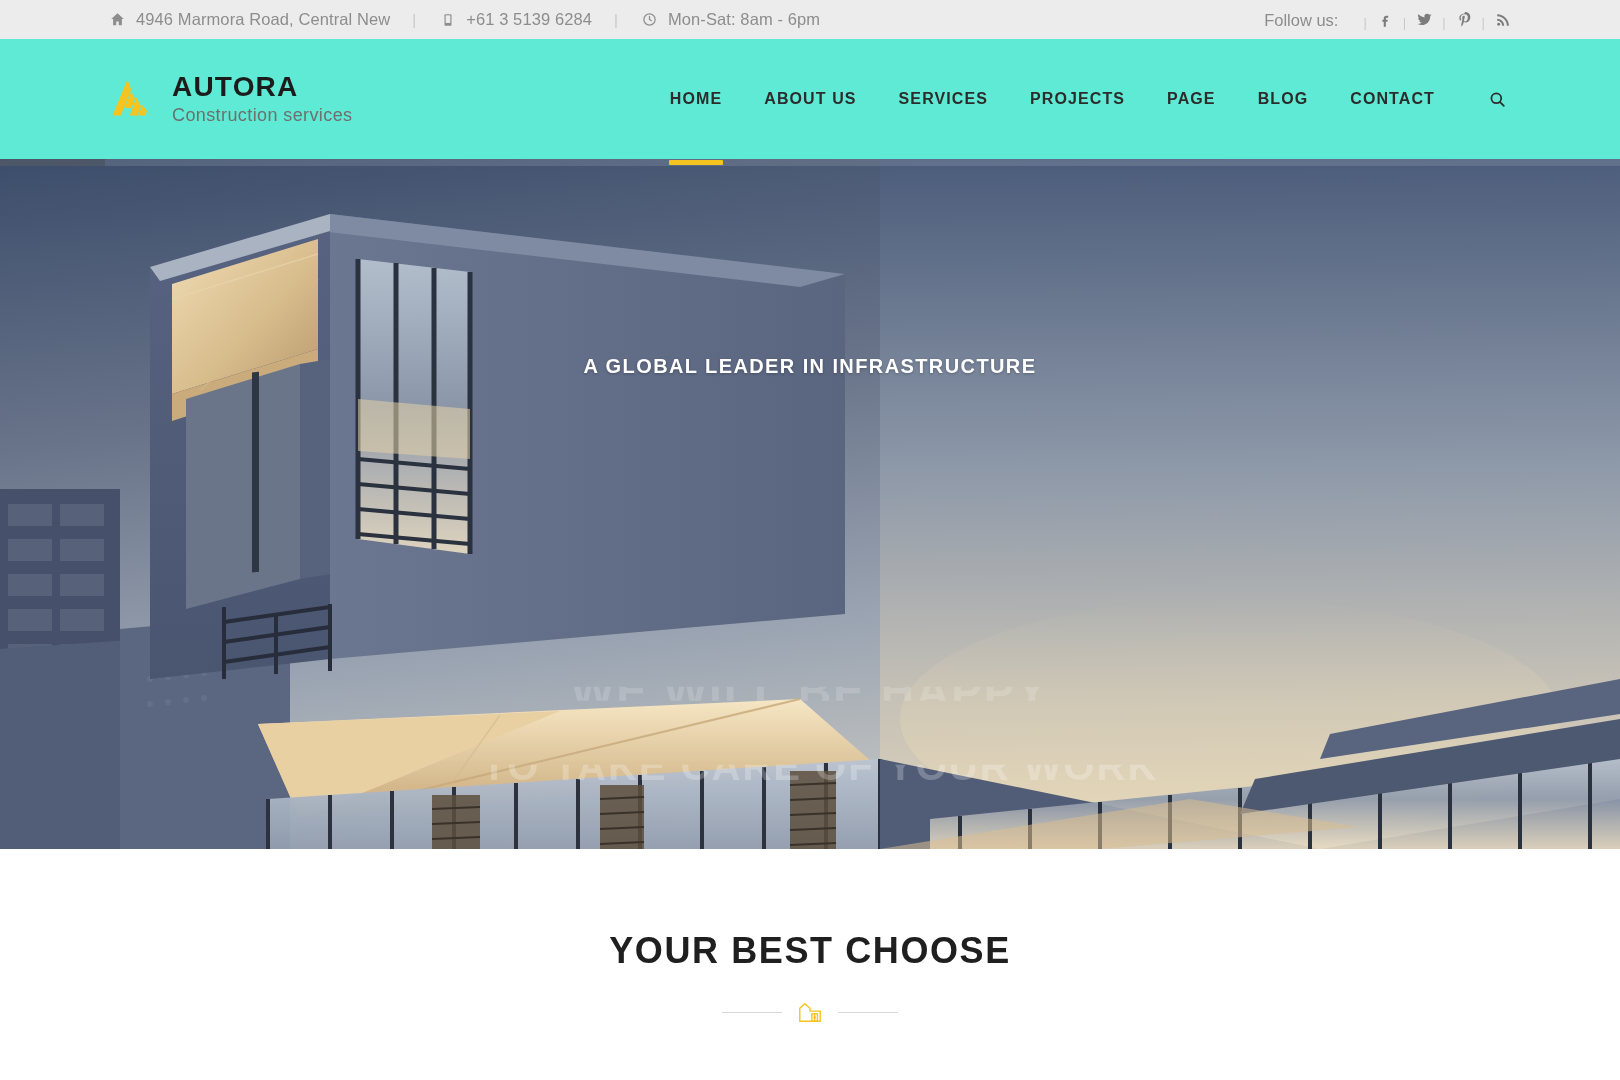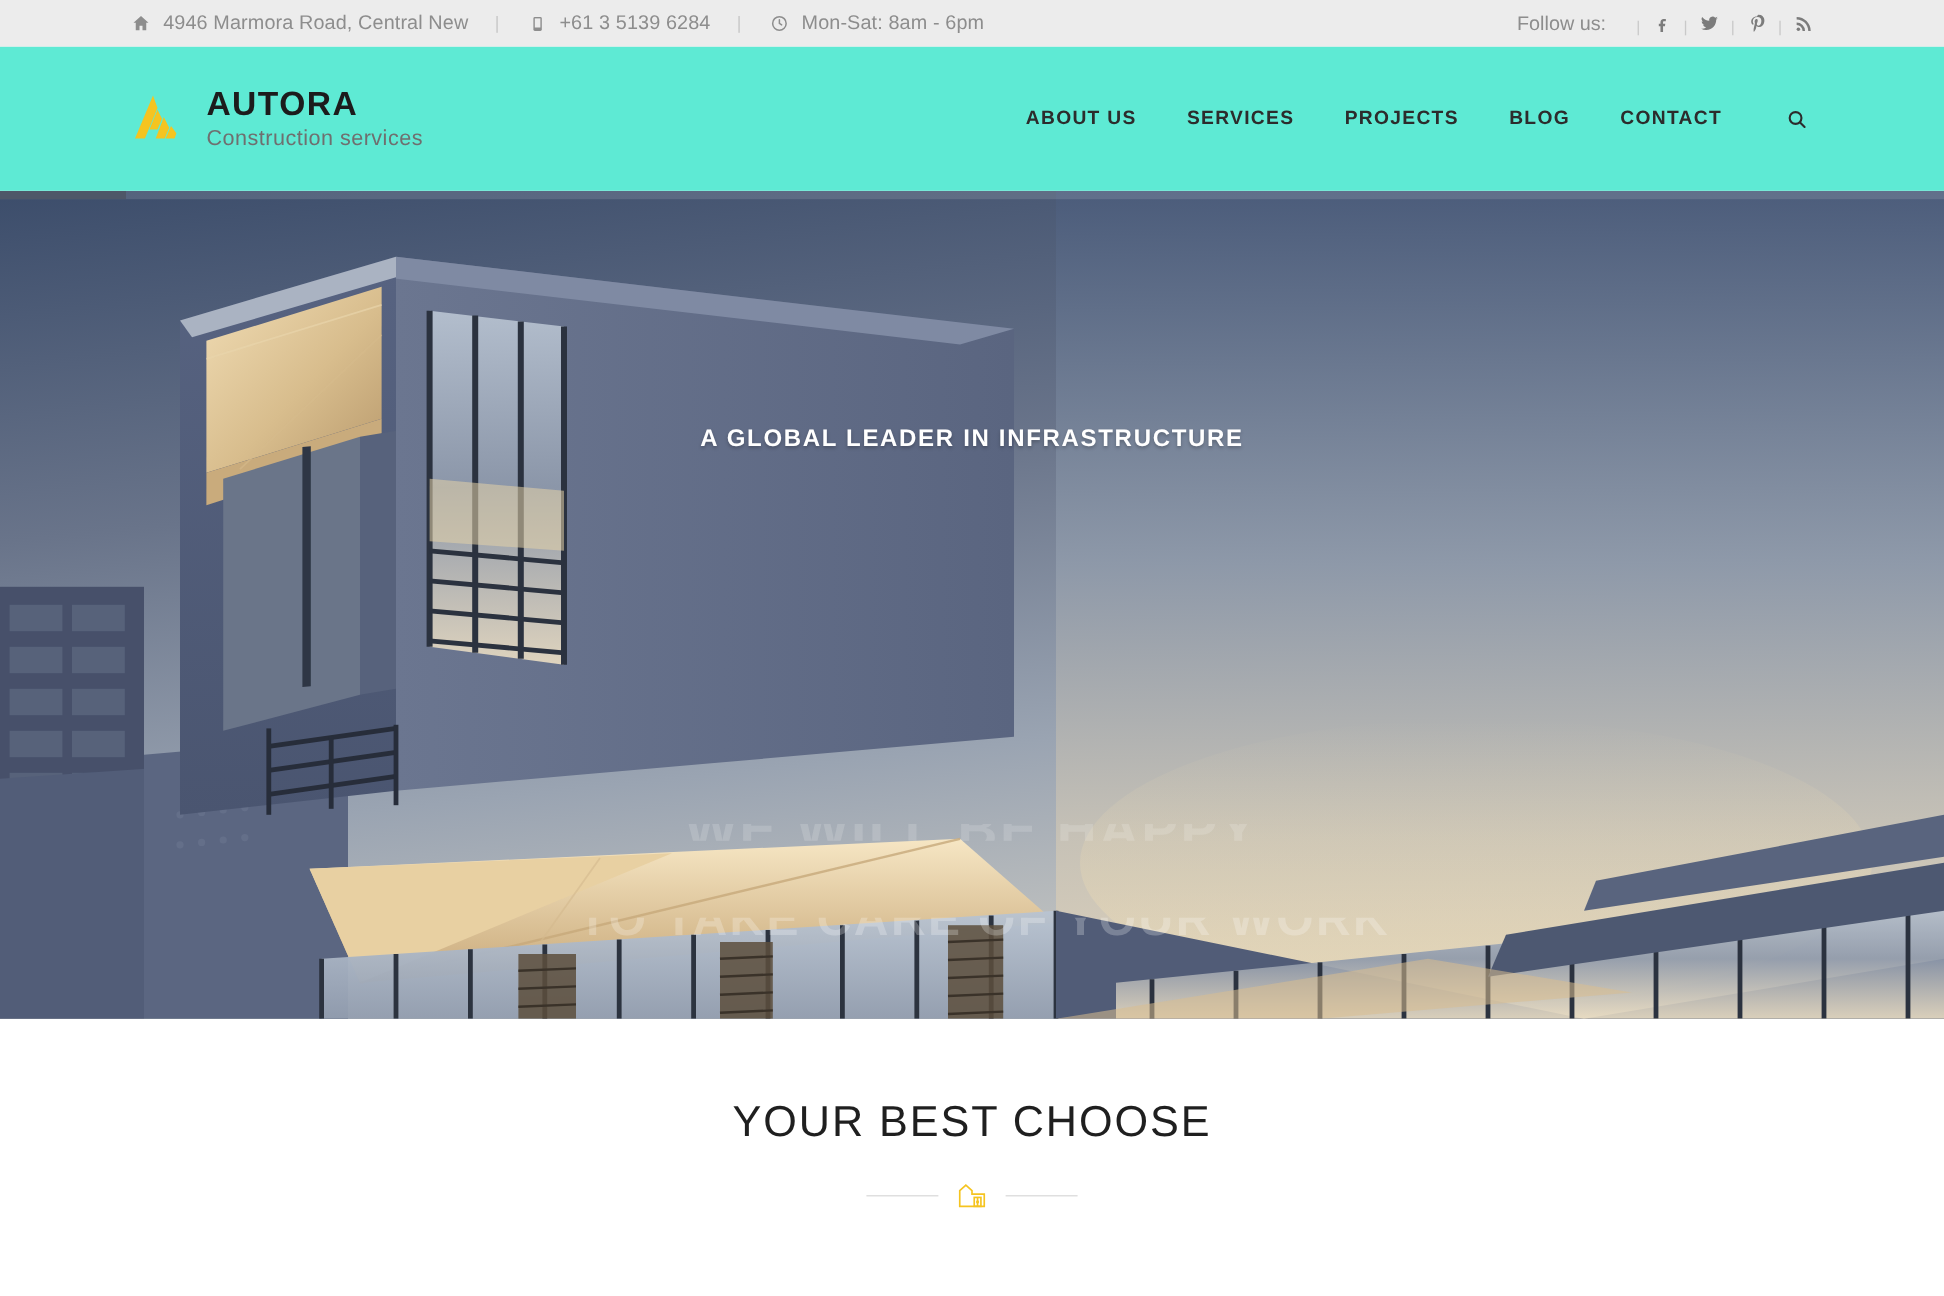--- a/index.html
+++ b/index.html
@@ -114,22 +114,22 @@
     margin-left: 20px;
   }
 
   
   .section{
     width:100%; height:215px; background:#fff;
     display:flex; flex-direction:column; align-items:center;
     padding-top:65px;
   }
   .section-title{
-    font-size:36px; font-weight:normal; color:#1f1f1f;
-    letter-spacing:1.6px; text-transform:uppercase;
+    font-size:36px; font-weight:bold; color:#1f1f1f;
+    letter-spacing:1.6px; text-transform:uppercase;margin-top:16px;
   }
   .divider{
     margin-top:26px; display:flex; align-items:center; justify-content:center;
   }
   .divider .ln{ width:60px; height:1px; background:#d8d8d8; }
   .divider .dico{
     width:28px; height:28px; margin:0 14px;
     display:flex; align-items:center; justify-content:center;
     color:#f5c420;
   }
@@ -221,28 +221,35 @@
         </g>
       </svg>
     </span>
     <div class="logo-text">
       <div class="brand">AUTORA</div>
       <div class="tag">Construction services</div>
     </div>
   </div>
 
   <nav class="nav">
+    <div class="nav-item active">
+      <span>HOME</span>
+      <span class="underline"></span>
+    </div>
     <div class="nav-item">
       <span>ABOUT US</span>
     </div>
     <div class="nav-item">
       <span>SERVICES</span>
     </div>
     <div class="nav-item">
       <span>PROJECTS</span>
+    </div>
+    <div class="nav-item">
+      <span>PAGE</span>
     </div>
     <div class="nav-item">
       <span>BLOG</span>
     </div>
     <div class="nav-item">
       <span>CONTACT</span>
     </div>
 
     <div class="search-btn">
       <svg viewBox="0 0 24 24" width="19" height="19" fill="none" stroke="currentColor" stroke-width="2.2">

